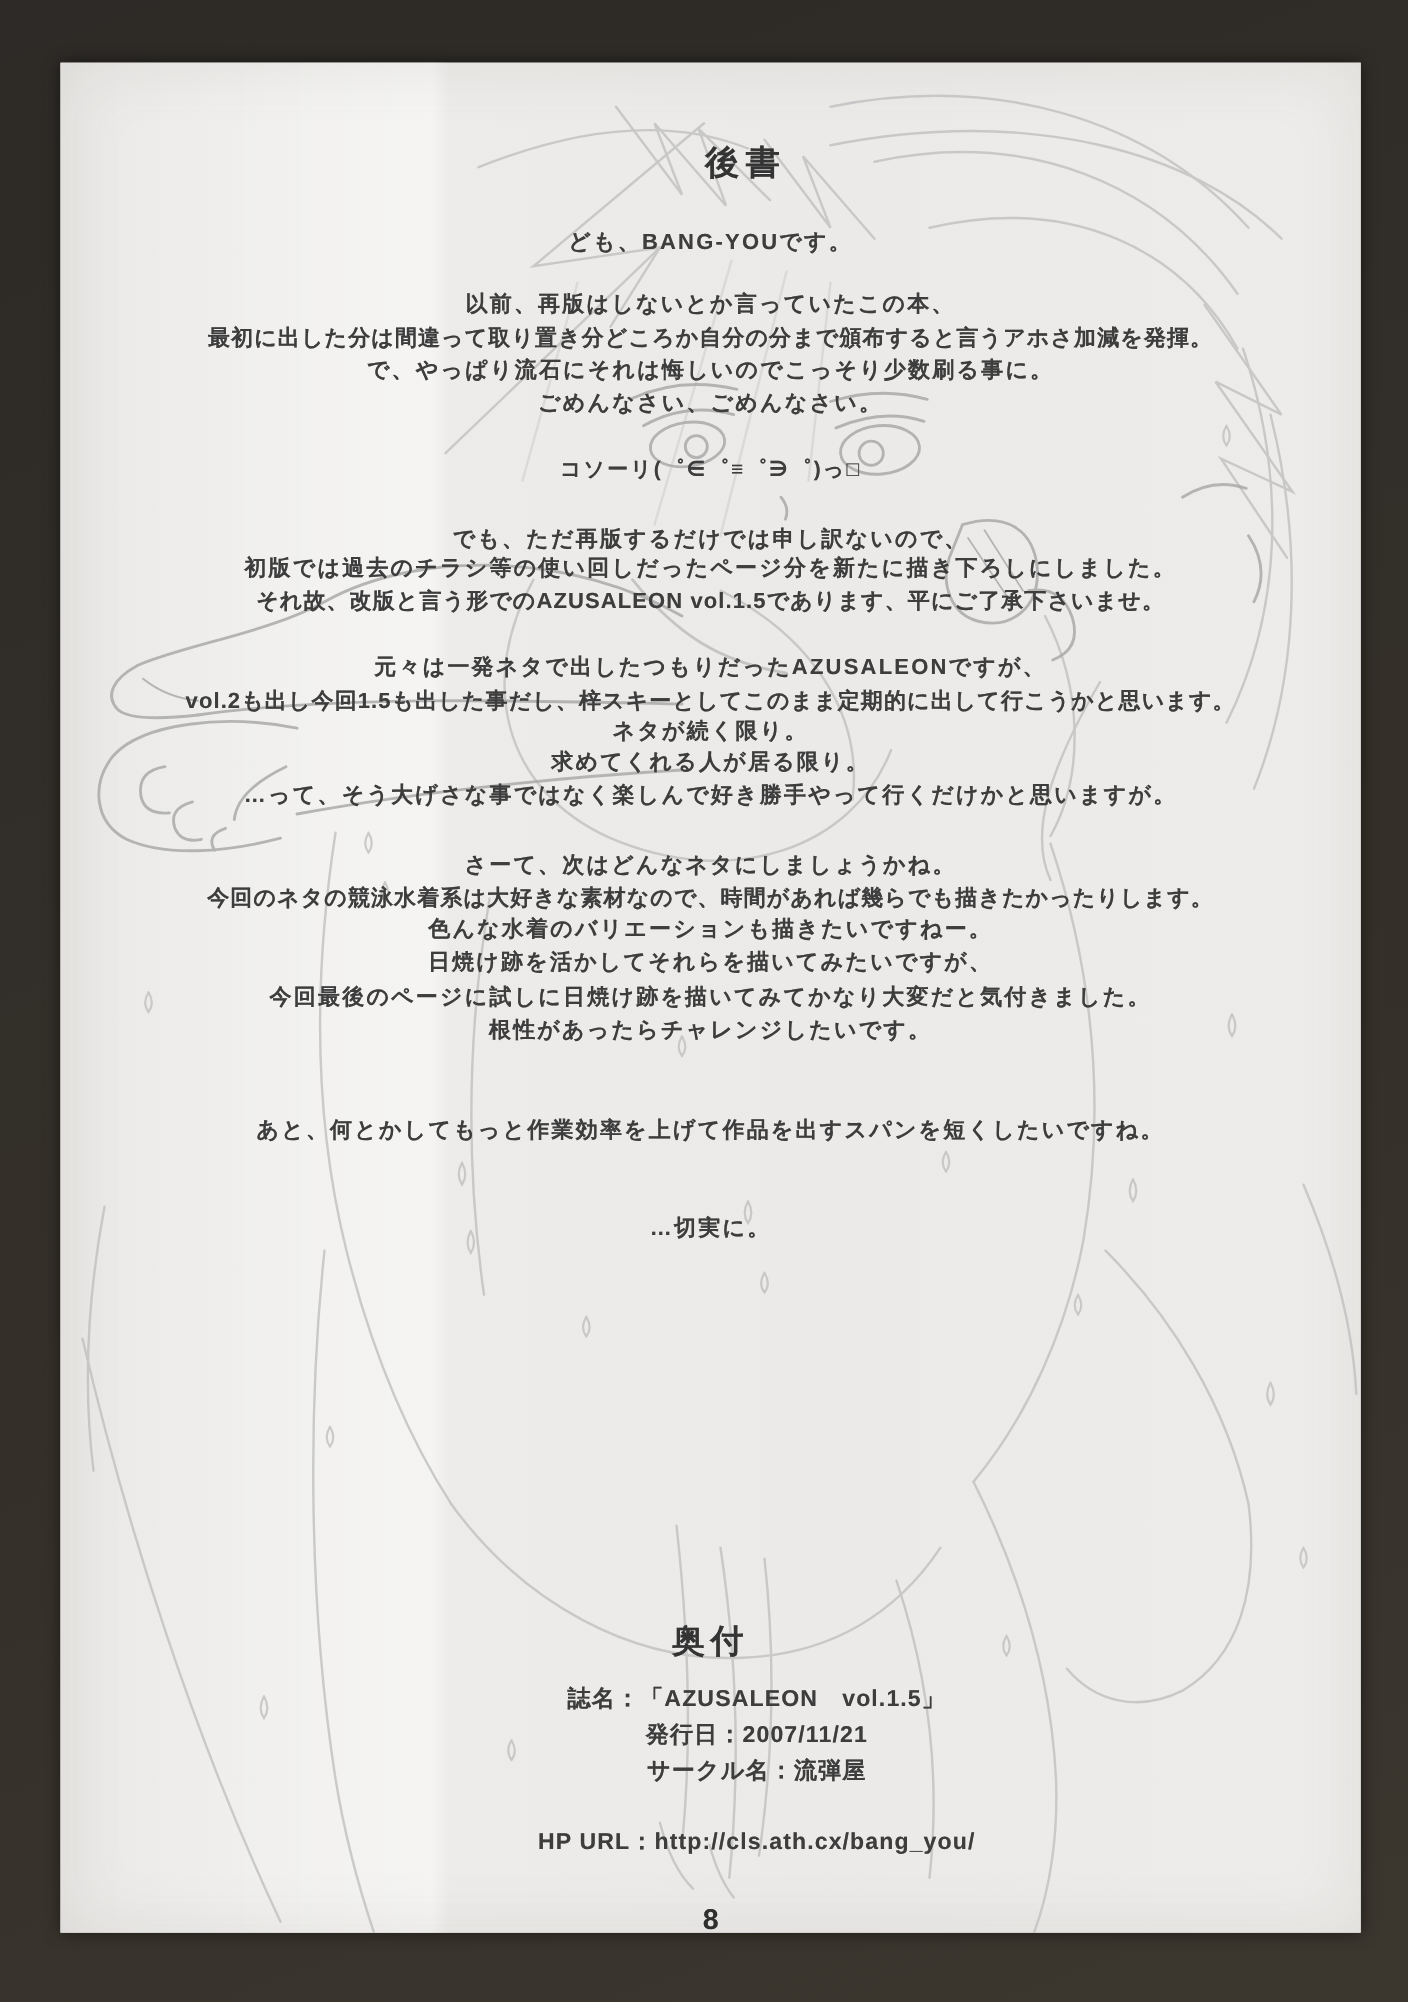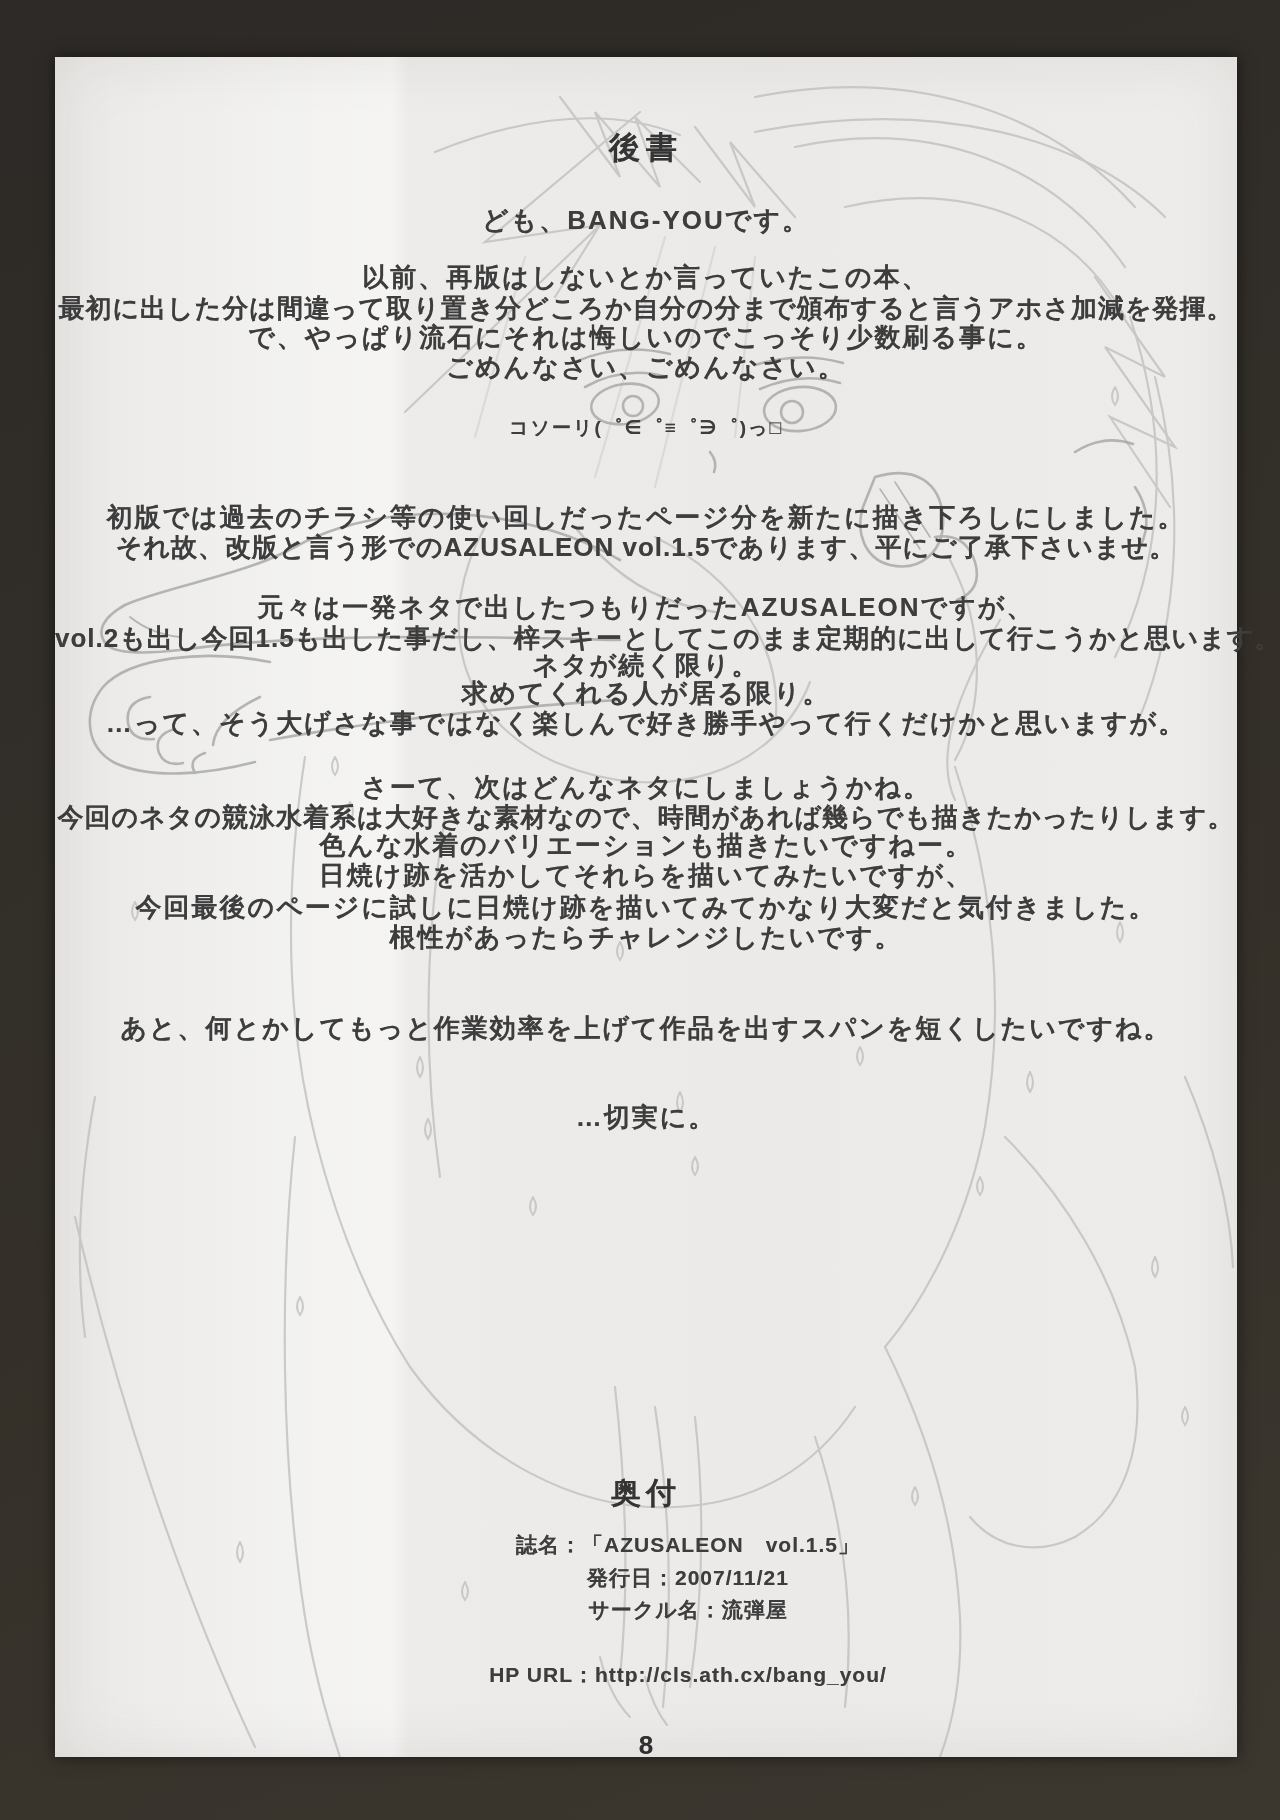--- a/index.html
+++ b/index.html
@@ -17,24 +17,24 @@
       linear-gradient(90deg, rgba(255,255,255,0) 0%, rgba(255,255,255,.45) 28.5%, rgba(255,255,255,0) 30%),
       linear-gradient(90deg,#e9e8e6 0%,#edecea 20%,#ebeae8 60%,#edecea 100%);
     background-color:#ecebe9;
     box-shadow:0 0 14px rgba(0,0,0,.55), inset 0 0 60px rgba(120,115,105,.12);
   }
   .sketch{position:absolute;left:0;top:0;pointer-events:none;}
   .tline{
     position:absolute;left:0;width:100%;
     text-align:center;white-space:nowrap;
     font-weight:bold;color:#3d3d3d;
-    font-size:26px;line-height:26px;letter-spacing:2px;
+    font-size:20px;line-height:26px;letter-spacing:2px;
     text-shadow:0 0 .5px rgba(60,60,60,.5);
   }
-  .title{font-size:31px;line-height:40px;letter-spacing:6px;color:#343434;}
+  .title{font-size:31px;line-height:40px;letter-spacing:6px;color:#343434;padding-left:32px;}
   .colophon-heading{font-size:30px;line-height:36px;letter-spacing:5px;color:#343434;text-align:center;}
   .colophon-line{font-size:21px;line-height:26px;letter-spacing:1px;margin-left:42px;}
   .page-num{font-size:26px;line-height:30px;letter-spacing:0;color:#2f2f2f;}
 </style>
 </head>
 <body>
 
 <div class="frame"></div>
 
 <div class="paper">
@@ -148,20 +148,21 @@
   </svg>
 
   <div class="tline title" style="top:71px">後書</div>
 
   <div class="tline" style="top:150px">ども、BANG-YOUです。</div>
   <div class="tline" style="top:207px">以前、再版はしないとか言っていたこの本、</div>
   <div class="tline" style="top:238px;letter-spacing:1px">最初に出した分は間違って取り置き分どころか自分の分まで頒布すると言うアホさ加減を発揮。</div>
   <div class="tline" style="top:267px">で、やっぱり流石にそれは悔しいのでこっそり少数刷る事に。</div>
   <div class="tline" style="top:297px">ごめんなさい、ごめんなさい。</div>
   <div class="tline" style="top:358px;font-size:19px">コソーリ(゜∈゜≡゜∋゜)っ□</div>
+  <div class="tline" style="top:420px">でも、ただ再版するだけでは申し訳ないので、</div>
   <div class="tline" style="top:447px">初版では過去のチラシ等の使い回しだったページ分を新たに描き下ろしにしました。</div>
   <div class="tline" style="top:477px;letter-spacing:1px">それ故、改版と言う形でのAZUSALEON vol.1.5であります、平にご了承下さいませ。</div>
   <div class="tline" style="top:537px">元々は一発ネタで出したつもりだったAZUSALEONですが、</div>
   <div class="tline" style="top:568px;letter-spacing:1px">vol.2も出し今回1.5も出した事だし、梓スキーとしてこのまま定期的に出して行こうかと思います。</div>
   <div class="tline" style="top:595px">ネタが続く限り。</div>
   <div class="tline" style="top:623px">求めてくれる人が居る限り。</div>
   <div class="tline" style="top:653px">…って、そう大げさな事ではなく楽しんで好き勝手やって行くだけかと思いますが。</div>
   <div class="tline" style="top:717px">さーて、次はどんなネタにしましょうかね。</div>
   <div class="tline" style="top:747px;letter-spacing:1px">今回のネタの競泳水着系は大好きな素材なので、時間があれば幾らでも描きたかったりします。</div>
   <div class="tline" style="top:775px">色んな水着のバリエーションも描きたいですねー。</div>

